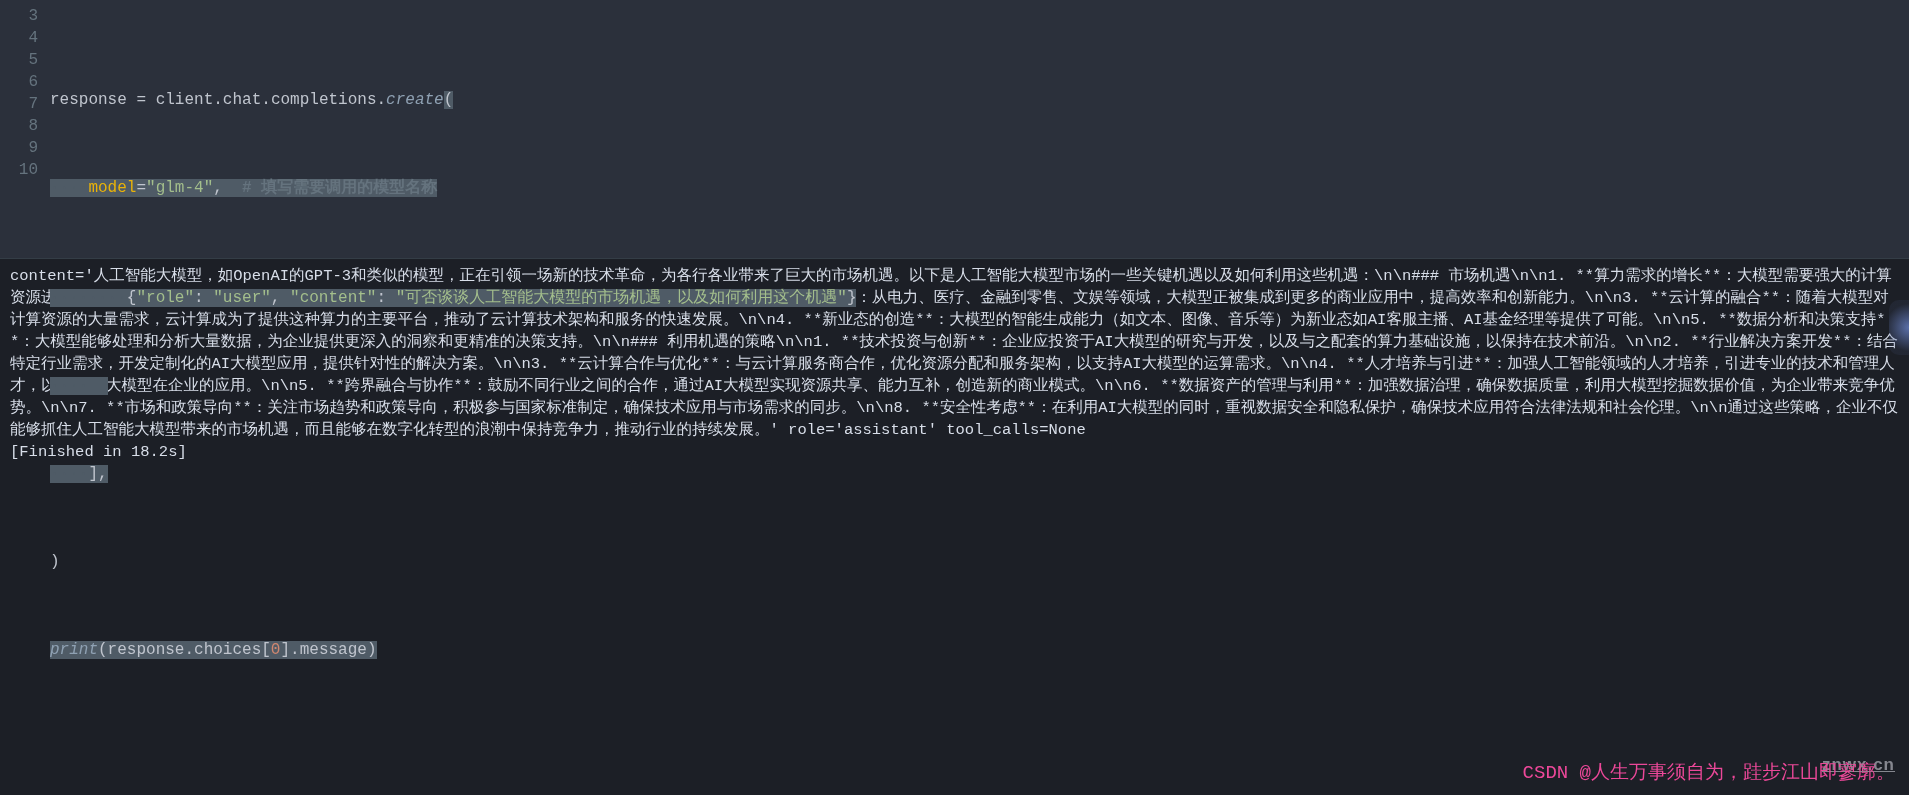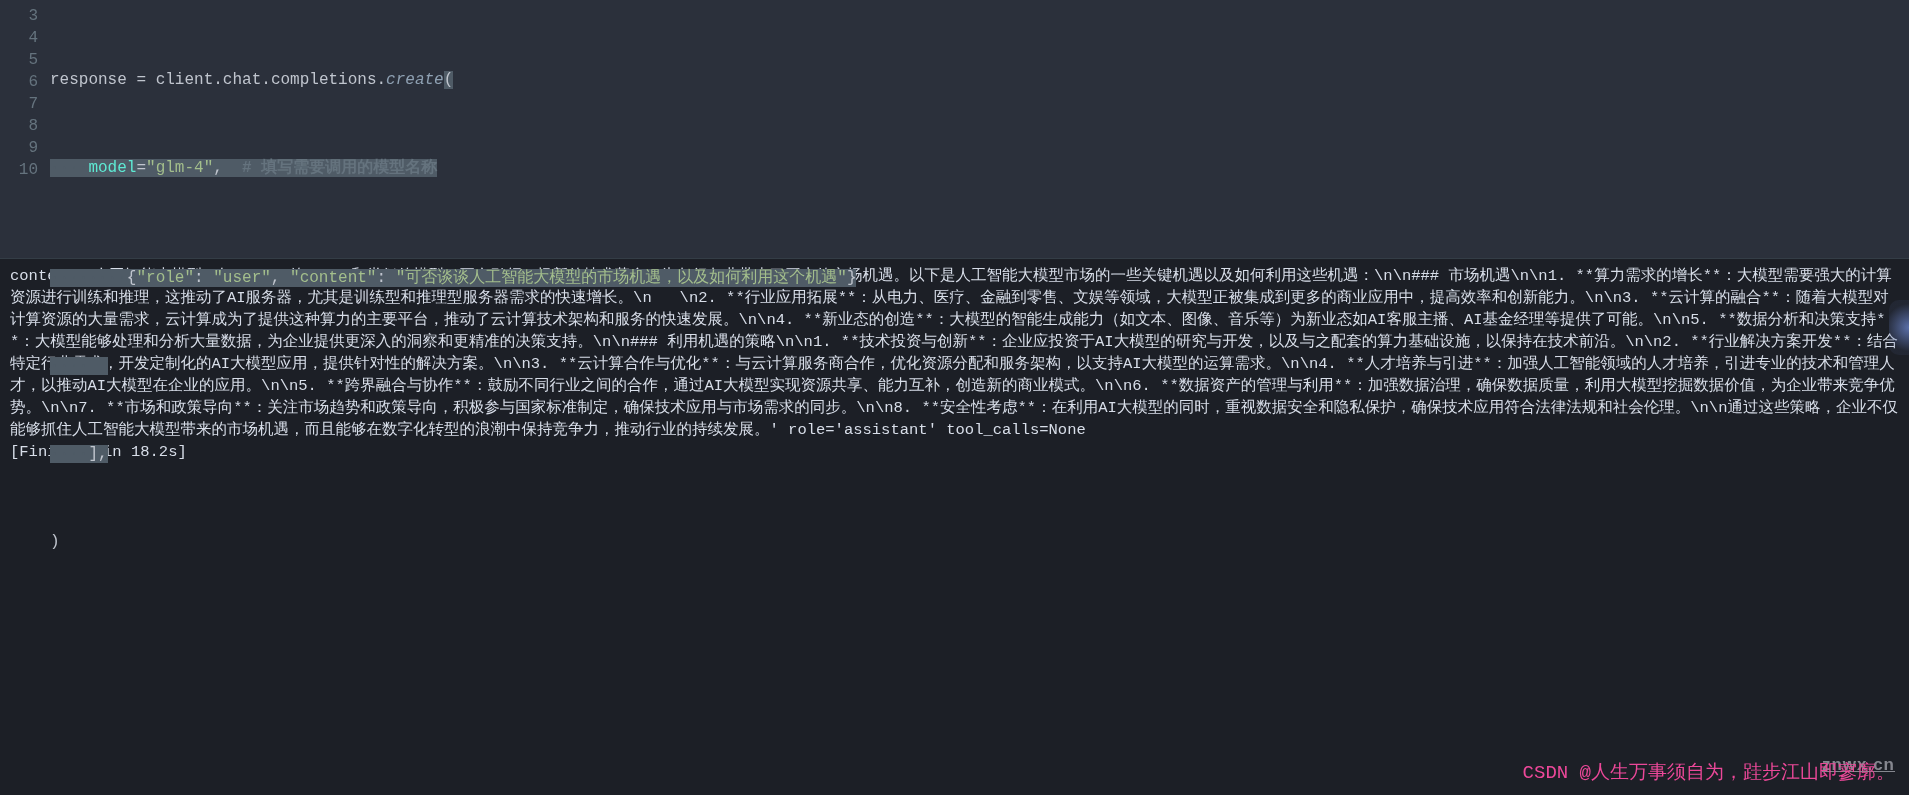--- a/index.html
+++ b/index.html
@@ -23,42 +23,42 @@
     width: 50px;
     text-align: right;
     color: #65737e;
     padding-right: 12px;
     user-select: none;
     line-height: 22px;
     padding-top: 5px;
   }
   .code-area {
     flex: 1;
-    padding-top: 3px;
+    padding-top: 23px;
     line-height: 22px;
     white-space: pre;
     position: relative;
   }
   .code-line { height: 22px; position: relative; }
   .sel {
     background: #4f5b66;
     border-radius: 0;
     padding: 0;
     display: inline;
   }
   .fn { color: #8fa1b3; font-style: italic; }
   .str { color: #a3be8c; }
   .num { color: #d08770; }
   .op { color: #c0c5ce; }
   .punct { color: #c0c5ce; }
   .comment { color: #65737e; font-weight: bold; }
   .ident { color: #c0c5ce; }
   .dots { color: #4f5b66; }
   .prop { color: #c0c5ce; }
-  .attr { color: #5eead4; margin-top: 12px; }
+  .attr { color: #eab308; margin-top: 12px; }
   .output-pane {
     background: #1c1f26;
     color: #d8dee9;
     padding: 6px 10px;
     height: calc(795px - 258px);
     font-size: 15.5px;
     line-height: 22px;
     white-space: pre-wrap;
     word-break: break-all;
     border-top: 1px solid #343d46;
@@ -114,20 +114,21 @@
     
     
     <div class="code-line"><span class="sel"><span class="dots">········</span><span class="punct">{</span><span class="str">"role"</span><span class="punct">: </span><span class="str">"user"</span><span class="punct">, </span><span class="str">"content"</span><span class="punct">: </span><span class="str">"可否谈谈人工智能大模型的市场机遇，以及如何利用这个机遇"</span><span class="punct">}</span></span></div>
     
     <div class="code-line"><span class="sel"><span class="dots">····</span>  </span></div>
     
     <div class="code-line"><span class="sel"><span class="dots">····</span><span class="punct">],</span></span></div>
     
     <div class="code-line"><span class="punct">)</span></div>
     
+    <div class="code-line"><span class="sel"><span class="fn">print</span><span class="ident">(response</span><span class="punct">.</span><span class="ident">choices[</span><span class="num">0</span><span class="ident">]</span><span class="punct">.</span><span class="ident">message)</span></span></div>
   </div>
 </div>
 
 <div class="output-pane"><span>content='人工智能大模型，如OpenAI的GPT-3和类似的模型，正在引领一场新的技术革命，为各行各业带来了巨大的市场机遇。以下是人工智能大模型市场的一些关键机遇以及如何利用这些机遇：\n\n### 市场机遇\n\n1. **算力需求的增长**：大模型需要强大的计算资源进行训练和推理，这推动了AI服务器，尤其是训练型和推理型服务器需求的快速增长。\n   \n2. **行业应用拓展**：从电力、医疗、金融到零售、文娱等领域，大模型正被集成到更多的商业应用中，提高效率和创新能力。\n\n3. **云计算的融合**：随着大模型对计算资源的大量需求，云计算成为了提供这种算力的主要平台，推动了云计算技术架构和服务的快速发展。\n\n4. **新业态的创造**：大模型的智能生成能力（如文本、图像、音乐等）为新业态如AI客服主播、AI基金经理等提供了可能。\n\n5. **数据分析和决策支持**：大模型能够处理和分析大量数据，为企业提供更深入的洞察和更精准的决策支持。\n\n### 利用机遇的策略\n\n1. **技术投资与创新**：企业应投资于AI大模型的研究与开发，以及与之配套的算力基础设施，以保持在技术前沿。\n\n2. **行业解决方案开发**：结合特定行业需求，开发定制化的AI大模型应用，提供针对性的解决方案。\n\n3. **云计算合作与优化**：与云计算服务商合作，优化资源分配和服务架构，以支持AI大模型的运算需求。\n\n4. **人才培养与引进**：加强人工智能领域的人才培养，引进专业的技术和管理人才，以推动AI大模型在企业的应用。\n\n5. **跨界融合与协作**：鼓励不同行业之间的合作，通过AI大模型实现资源共享、能力互补，创造新的商业模式。\n\n6. **数据资产的管理与利用**：加强数据治理，确保数据质量，利用大模型挖掘数据价值，为企业带来竞争优势。\n\n7. **市场和政策导向**：关注市场趋势和政策导向，积极参与国家标准制定，确保技术应用与市场需求的同步。\n\n8. **安全性考虑**：在利用AI大模型的同时，重视数据安全和隐私保护，确保技术应用符合法律法规和社会伦理。\n\n通过这些策略，企业不仅能够抓住人工智能大模型带来的市场机遇，而且能够在数字化转型的浪潮中保持竞争力，推动行业的持续发展。' role='assistant' tool_calls=None</span>
 <span>[Finished in 18.2s]</span></div>
 
 <div class="scroll-indicator"></div>
 
 <div class="watermark2">znwx.cn</div>
 <div class="watermark">CSDN @人生万事须自为，跬步江山即寥廓。</div>

